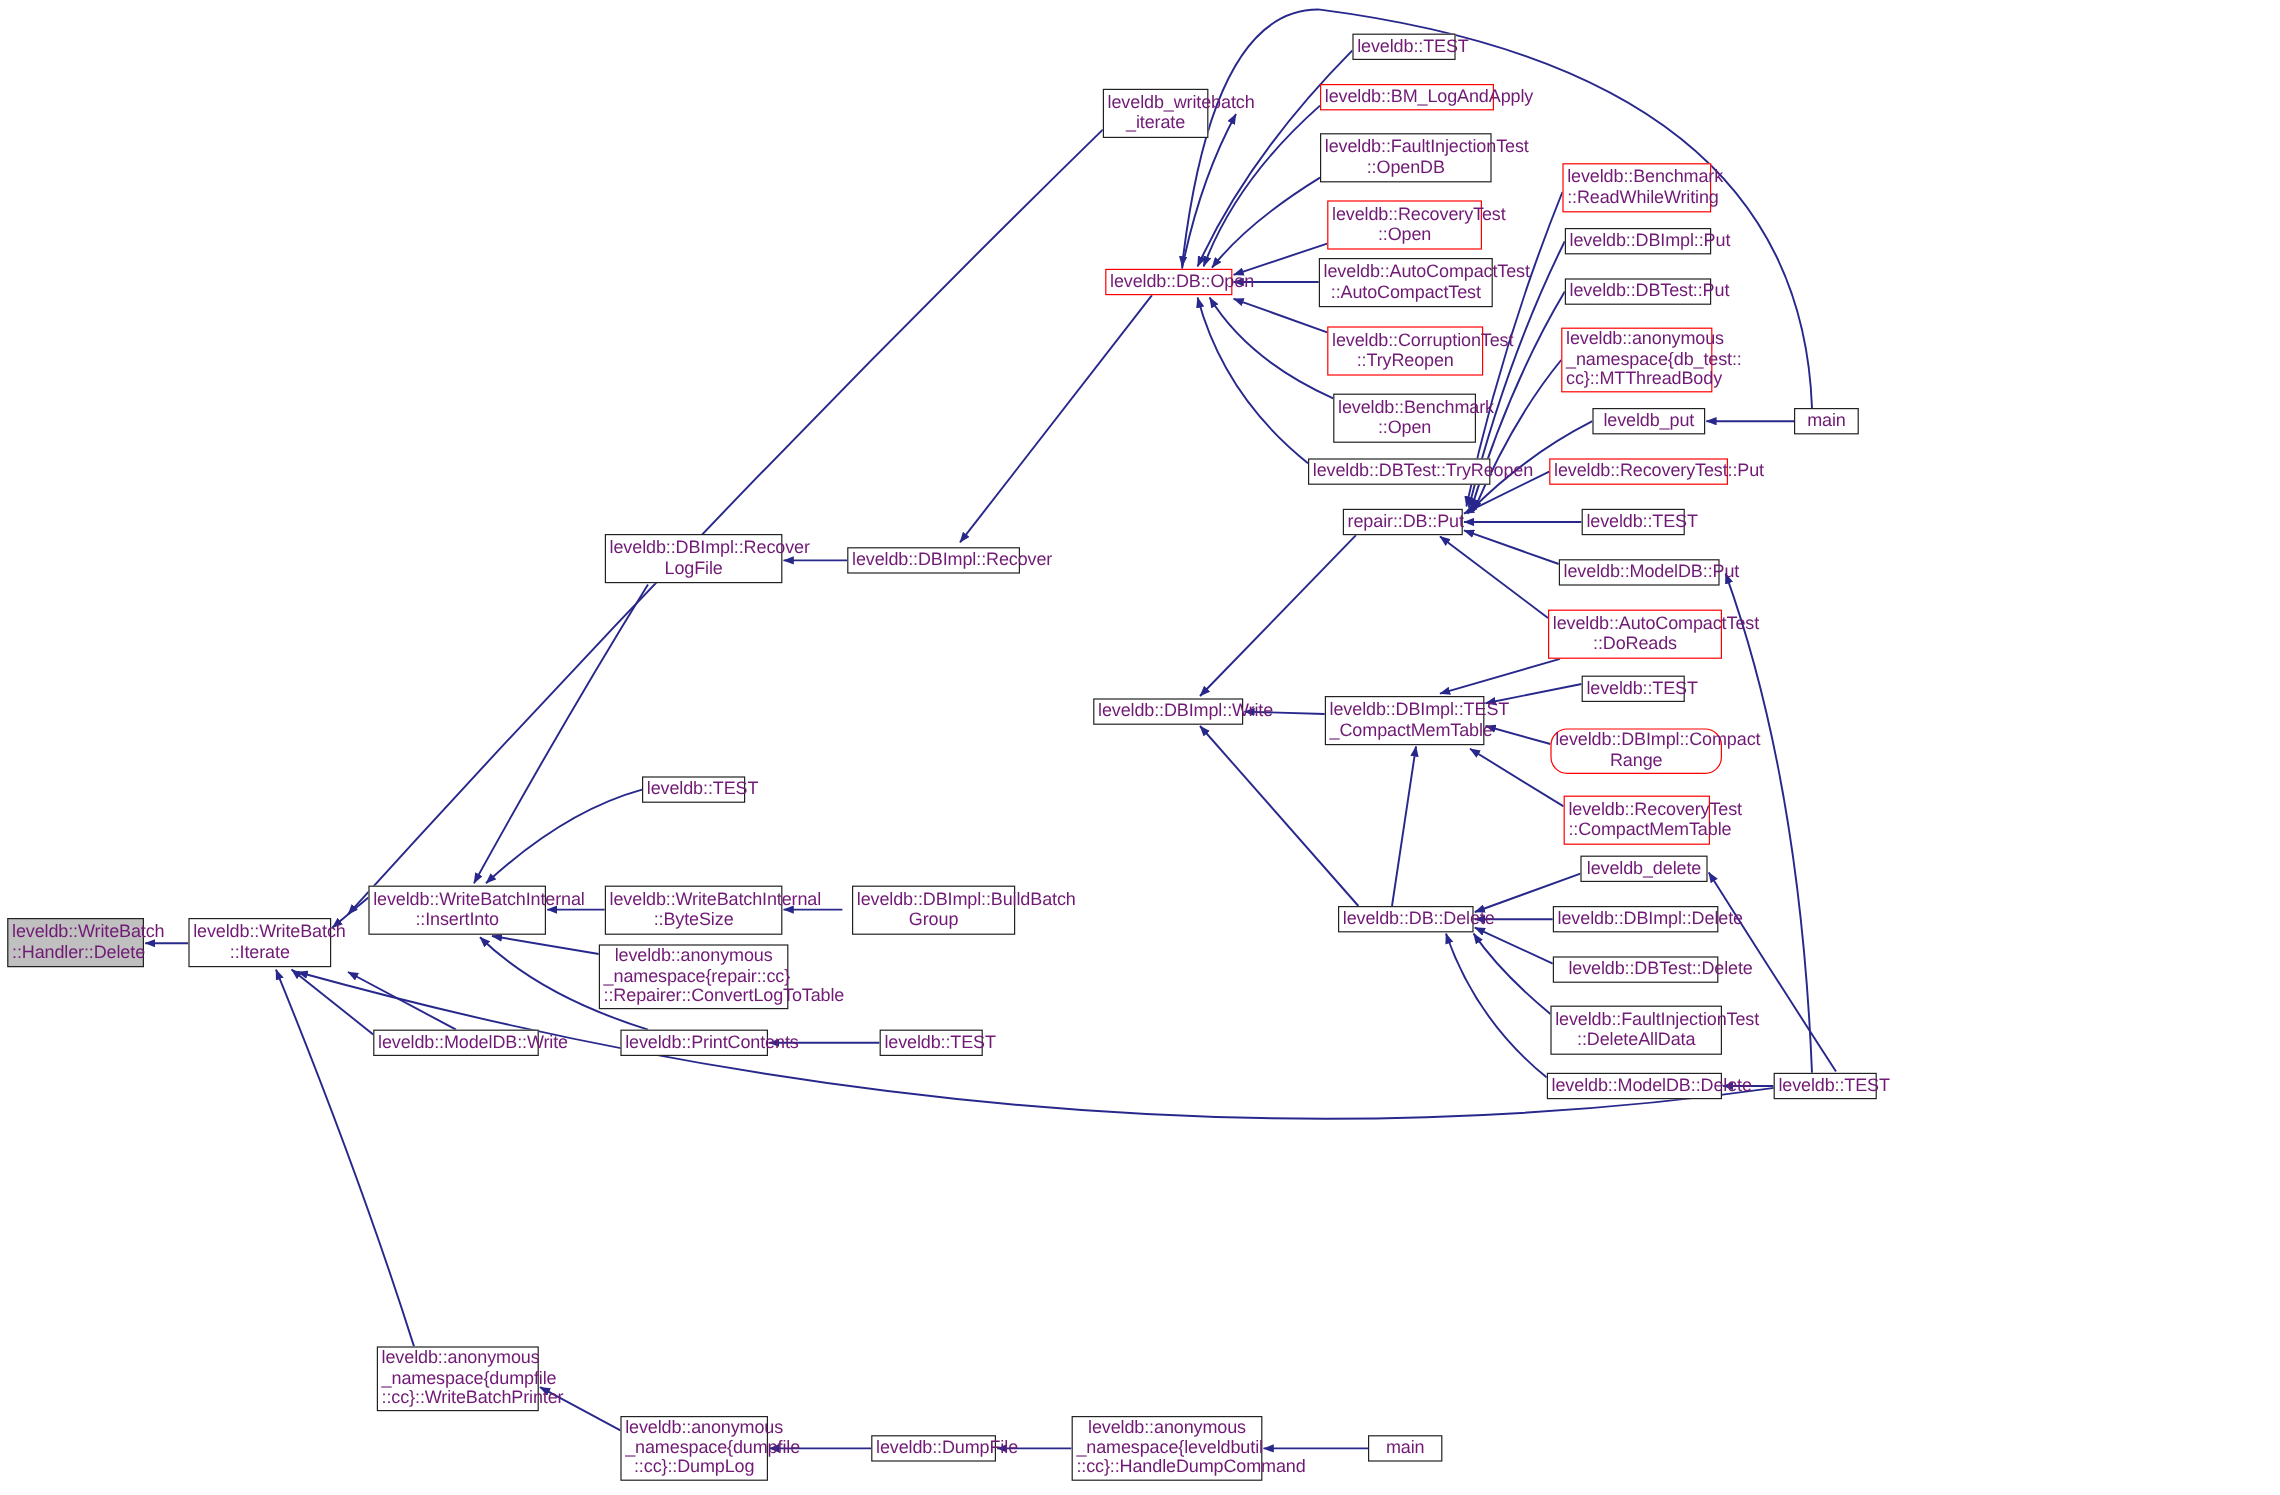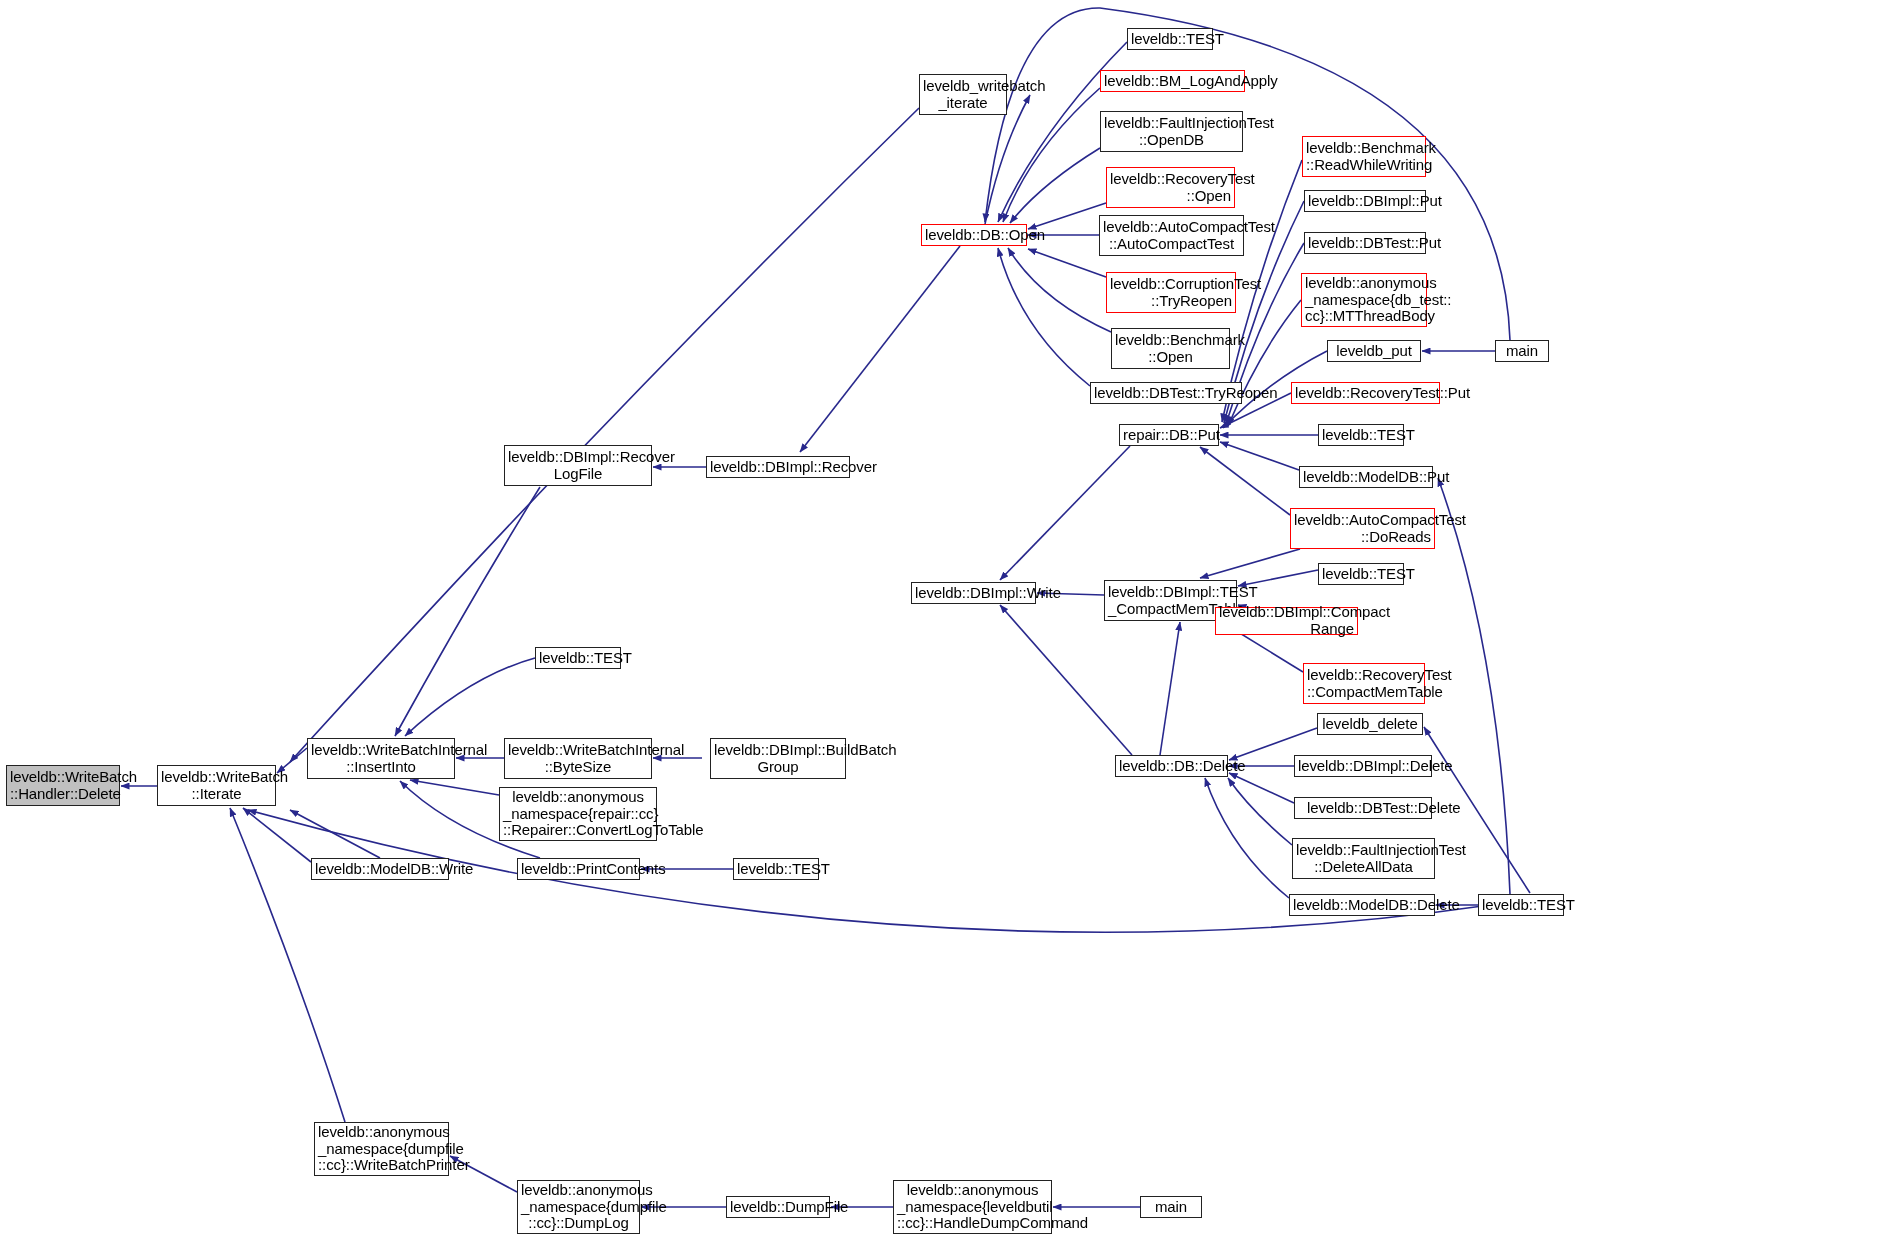--- a/index.html
+++ b/index.html
@@ -14,32 +14,32 @@
   }
   svg.edges{
     position:absolute;left:0;top:0;width:1900px;height:1246px;
     pointer-events:none;
   }
   .node{
     position:absolute;
     box-sizing:border-box;
     border:1px solid #222222;
     background:#ffffff;
-    color:#000000;
+    color:#701a75;
     display:flex;
     align-items:center;
     justify-content:center;
     text-align:center;
     font-size:15px;
     line-height:1.12;
     white-space:pre-line;
     padding:1px 3px;
     letter-spacing:-0.1px;
   }
-  .node.red{ border-color:#ff0000;text-align:right; }
+  .node.red{ border-color:#ff0000; }
   .node.gray{ background:#c0c0c0; }
   .node span{ display:block; width:100%; }
 </style>
 </head>
 <body>
 
 <div id="canvas">
   <svg class="edges" viewBox="0 0 1900 1246">
     <defs>
       <marker id="ah" markerWidth="9" markerHeight="7" refX="8.5" refY="3.5" orient="auto" markerUnits="userSpaceOnUse">
@@ -165,21 +165,21 @@
       <div class="node red" style="left: 1291px; top: 382px; width: 149px; height: 22px;"><span>leveldb::RecoveryTest::Put</span></div>
       <div class="node" style="left: 1119px; top: 424px; width: 100px; height: 22px;"><span>repair::DB::Put</span></div>
       <div class="node" style="left: 1318px; top: 424px; width: 86px; height: 22px;"><span>leveldb::TEST</span></div>
       <div class="node" style="left: 1299px; top: 466px; width: 134px; height: 22px;"><span>leveldb::ModelDB::Put</span></div>
       <div class="node red" style="left: 1290px; top: 508px; width: 145px; height: 41px;"><span>leveldb::AutoCompactTest
 ::DoReads</span></div>
       <div class="node" style="left: 1318px; top: 563px; width: 86px; height: 22px;"><span>leveldb::TEST</span></div>
       <div class="node" style="left: 911px; top: 582px; width: 125px; height: 22px;"><span>leveldb::DBImpl::Write</span></div>
       <div class="node" style="left: 1104px; top: 580px; width: 133px; height: 41px;"><span>leveldb::DBImpl::TEST
 _CompactMemTable</span></div>
-      <div class="node red" style="left: 1215px; top: 607px; width: 143px; height: 28px;"><span>leveldb::DBImpl::Compact
+      <div class="node red" style="left: 1292px; top: 607px; width: 143px; height: 38px; border-radius: 14px;"><span>leveldb::DBImpl::Compact
 Range</span></div>
       <div class="node red" style="left: 1303px; top: 663px; width: 122px; height: 41px;"><span>leveldb::RecoveryTest
 ::CompactMemTable</span></div>
       <div class="node" style="left: 1317px; top: 713px; width: 106px; height: 22px;"><span>leveldb_delete</span></div>
       <div class="node" style="left: 1115px; top: 755px; width: 113px; height: 22px;"><span>leveldb::DB::Delete</span></div>
       <div class="node" style="left: 1294px; top: 755px; width: 138px; height: 22px; align-items: center;"><span>leveldb::DBImpl::Delete</span></div>
       <div class="node" style="left: 1294px; top: 797px; width: 138px; height: 22px; padding-left: 12px;"><span>leveldb::DBTest::Delete</span></div>
       <div class="node" style="left: 1292px; top: 838px; width: 143px; height: 41px;"><span>leveldb::FaultInjectionTest
 ::DeleteAllData</span></div>
       <div class="node" style="left: 1289px; top: 894px; width: 146px; height: 22px;"><span>leveldb::ModelDB::Delete</span></div>

